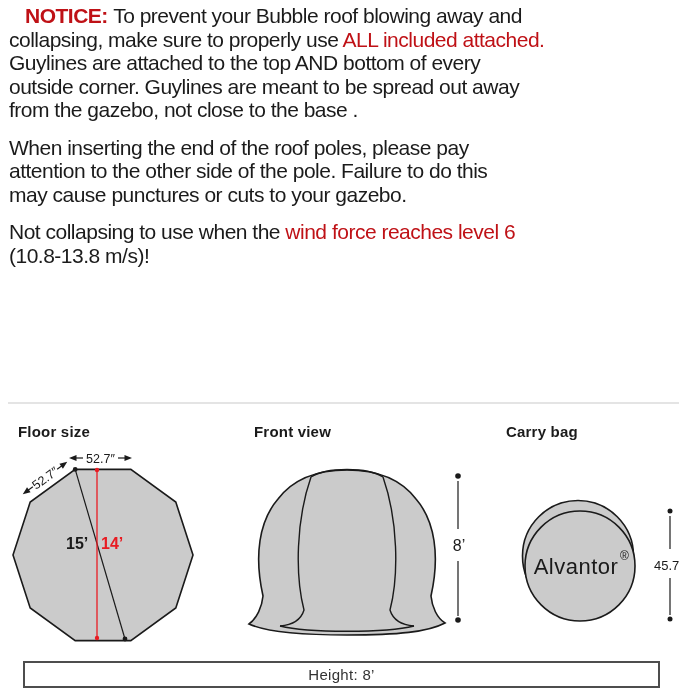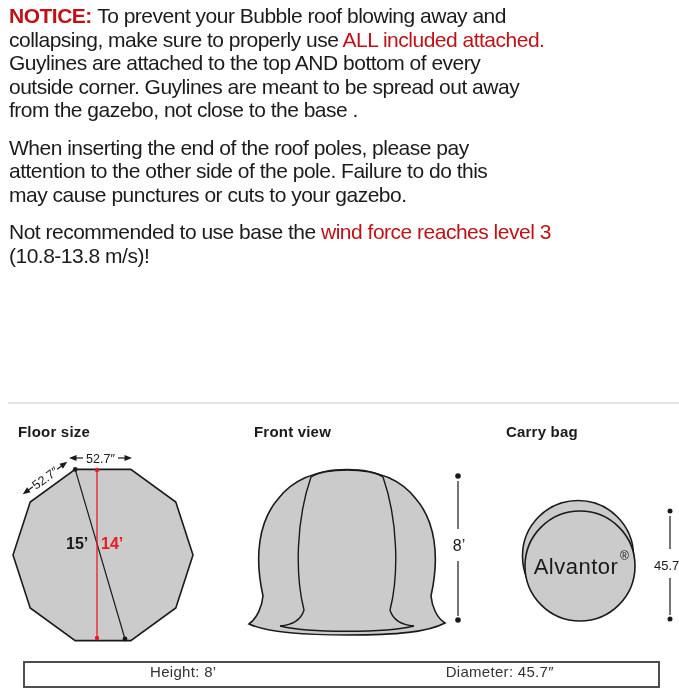--- a/index.html
+++ b/index.html
@@ -19,21 +19,21 @@
     height:402px;
     padding:4px 9px 0 9px;
     font-size:21px;
     line-height:23.5px;
     letter-spacing:-0.5px;
     color:#1b1b1b;
     overflow:hidden;
   }
   .notice p{margin:0 0 14px 0;white-space:pre-line;}
   .notice .red{color:var(--text-red);}
-  .notice .red-bold{color:var(--text-red);font-weight:bold;}
+  .notice .red-bold{color:var(--text-red);font-weight:bold;margin-left:16px;}
   
   .diagram-row{display:block;padding-left:8px;}
   svg text{font-family:"Liberation Sans",sans-serif;fill:var(--ink);}
   .section-label{font-size:15px;font-weight:600;letter-spacing:0.2px;}
   .shape{fill:var(--fill);stroke:var(--ink);stroke-width:1.6;}
   .shape-thin{fill:none;stroke:var(--ink);stroke-width:1.4;}
   .ink-line{stroke:var(--ink);stroke-width:1.2;fill:none;}
   .ink-dot{fill:var(--ink);}
   .red-line{stroke:var(--diagram-red);stroke-width:1.3;fill:none;}
   .red-dot{fill:var(--diagram-red);}
@@ -42,39 +42,39 @@
   .dim-red{font-size:16px;font-weight:700;fill:var(--diagram-red);}
   .height-text{font-size:16px;}
   .diam-text{font-size:13px;}
   .brand-text{font-size:22px;letter-spacing:0.5px;}
   .reg-text{font-size:12px;}
   .divider{stroke:#c9c9c9;stroke-width:1;}
   
   .spec-table{
     position:absolute;left:23px;top:661px;width:637px;height:27px;
     box-sizing:border-box;border:2px solid #4d4d4d;
-    display:flex;
+    display:flex;align-items:center;
   }
   .spec-cell{
     flex:1;text-align:center;font-size:15px;color:#333;letter-spacing:0.3px;
   }
 </style>
 </head>
 <body>
 
 <div class="notice">
     <p><span class="red-bold">NOTICE: </span><span>To prevent your Bubble roof blowing away and
 collapsing, make sure to properly use </span><span class="red">ALL included attached.</span><span>
 Guylines are attached to the top AND bottom of every
 outside corner. Guylines are meant to be spread out away
 from the gazebo, not close to the base .</span></p>
     <p><span>When inserting the end of the roof poles, please pay
 attention to the other side of the pole. Failure to do this
 may cause punctures or cuts to your gazebo.</span></p>
-    <p><span>Not recommended to use base the </span><span class="red">wind force reaches level 3</span><span>
+    <p><span>Not collapsing to use when the </span><span class="red">wind force reaches level 6</span><span>
 (10.8-13.8 m/s)!</span></p>
   </div>
 
 <div class="diagram-row">
 <svg width="679" height="258" viewBox="0 402 679 258" xmlns="http://www.w3.org/2000/svg">
 
   <line class="divider" x1="0" y1="403" x2="679" y2="403"></line>
 
   <text class="section-label" x="10" y="437">Floor size</text>
   <text class="section-label" x="246" y="437">Front view</text>
@@ -146,14 +146,13 @@
       <text class="diam-text" x="661" y="570" text-anchor="middle">45.7″</text>
       <line class="ink-line" x1="662" y1="578" x2="662" y2="615"></line>
       <circle class="ink-dot" cx="662" cy="619" r="2.5"></circle>
     </g>
   </g>
 </svg>
 </div>
 
 <div class="spec-table">
   <div class="spec-cell">Height: 8’</div>
-  <div class="spec-cell">Diameter: 45.7″</div>
 </div>
 
 </body></html>

